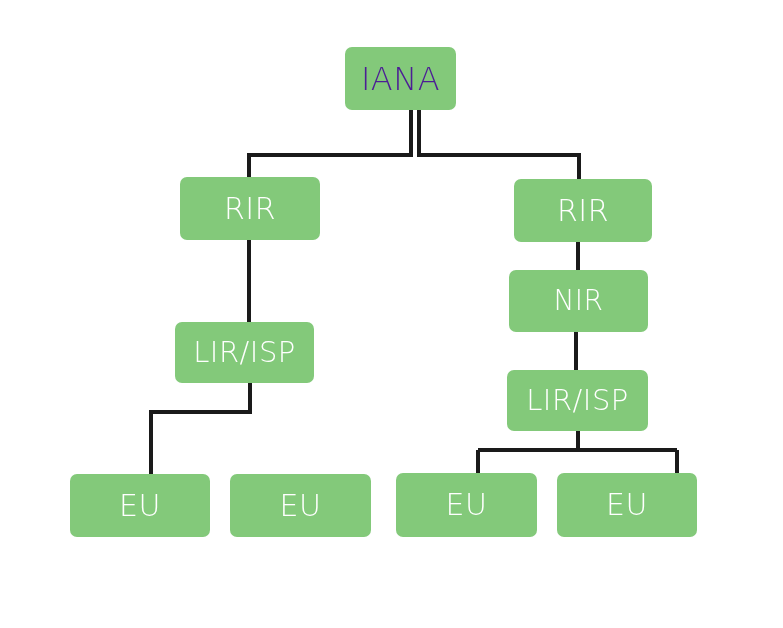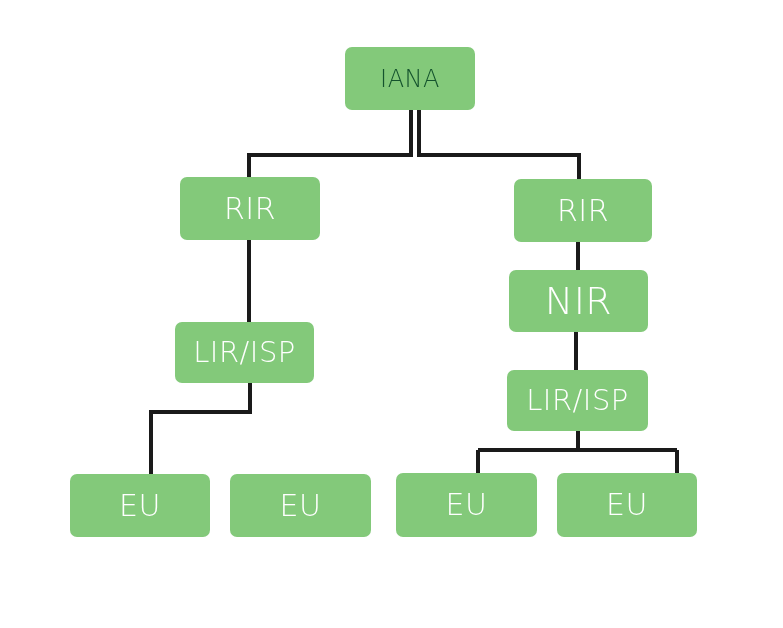--- a/index.html
+++ b/index.html
@@ -58,30 +58,30 @@
         <polyline points="576,332 576,370"></polyline>
         <polyline points="250,383 250,412 151,412 151,474"></polyline>
         <polyline points="578,431 578,450"></polyline>
         <polyline points="478,450 677,450"></polyline>
         <polyline points="478,450 478,473"></polyline>
         <polyline points="677,450 677,473"></polyline>
       </g>
   </svg>
 
   <div id="node-layer">
-      <div class="node-box" style="left: 345px; top: 47px; width: 130px; height: 63px; background: rgb(131, 201, 122); color: #14532d; font-size: 24px;">
+      <div class="node-box" style="left: 345px; top: 47px; width: 111px; height: 63px; background: rgb(131, 201, 122); color: #4c1d95; font-size: 32px;">
         <span class="node-label">IANA</span>
       </div>
       <div class="node-box" style="left: 180px; top: 177px; width: 140px; height: 63px; background: rgb(131, 201, 122); color: rgb(255, 255, 255); font-size: 30px;">
         <span class="node-label">RIR</span>
       </div>
       <div class="node-box" style="left: 514px; top: 179px; width: 138px; height: 63px; background: rgb(131, 201, 122); color: rgb(255, 255, 255); font-size: 30px;">
         <span class="node-label">RIR</span>
       </div>
-      <div class="node-box" style="left: 509px; top: 270px; width: 139px; height: 62px; background: rgb(131, 201, 122); color: rgb(255, 255, 255); font-size: 38px;">
+      <div class="node-box" style="left: 509px; top: 270px; width: 139px; height: 62px; background: rgb(131, 201, 122); color: rgb(255, 255, 255); font-size: 28px;">
         <span class="node-label">NIR</span>
       </div>
       <div class="node-box" style="left: 175px; top: 322px; width: 139px; height: 61px; background: rgb(131, 201, 122); color: rgb(255, 255, 255); font-size: 29px;">
         <span class="node-label">LIR/ISP</span>
       </div>
       <div class="node-box" style="left: 507px; top: 370px; width: 141px; height: 61px; background: rgb(131, 201, 122); color: rgb(255, 255, 255); font-size: 29px;">
         <span class="node-label">LIR/ISP</span>
       </div>
       <div class="node-box" style="left: 70px; top: 474px; width: 140px; height: 63px; background: rgb(131, 201, 122); color: rgb(255, 255, 255); font-size: 30px;">
         <span class="node-label">EU</span>

